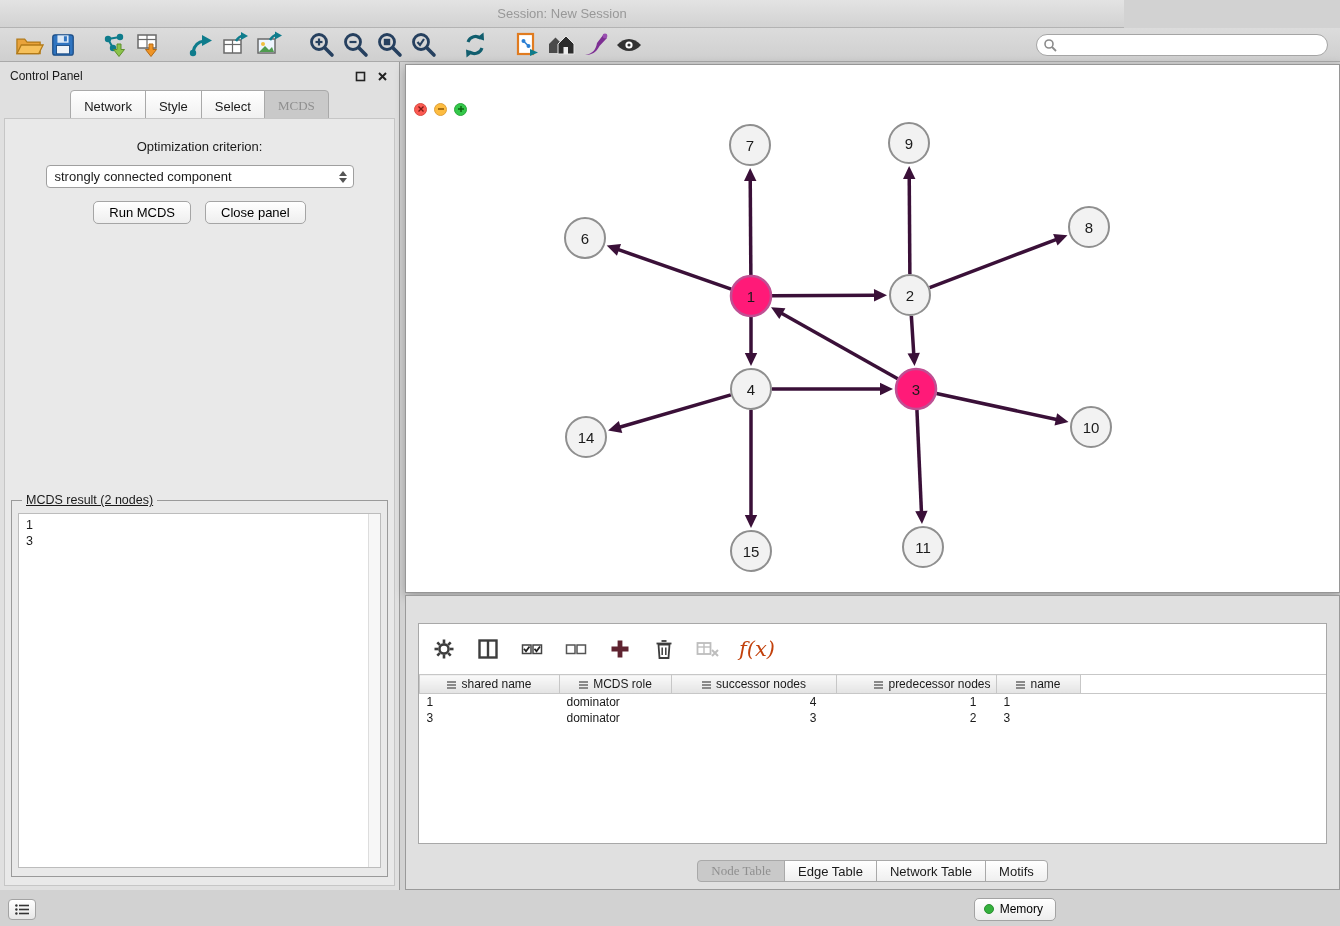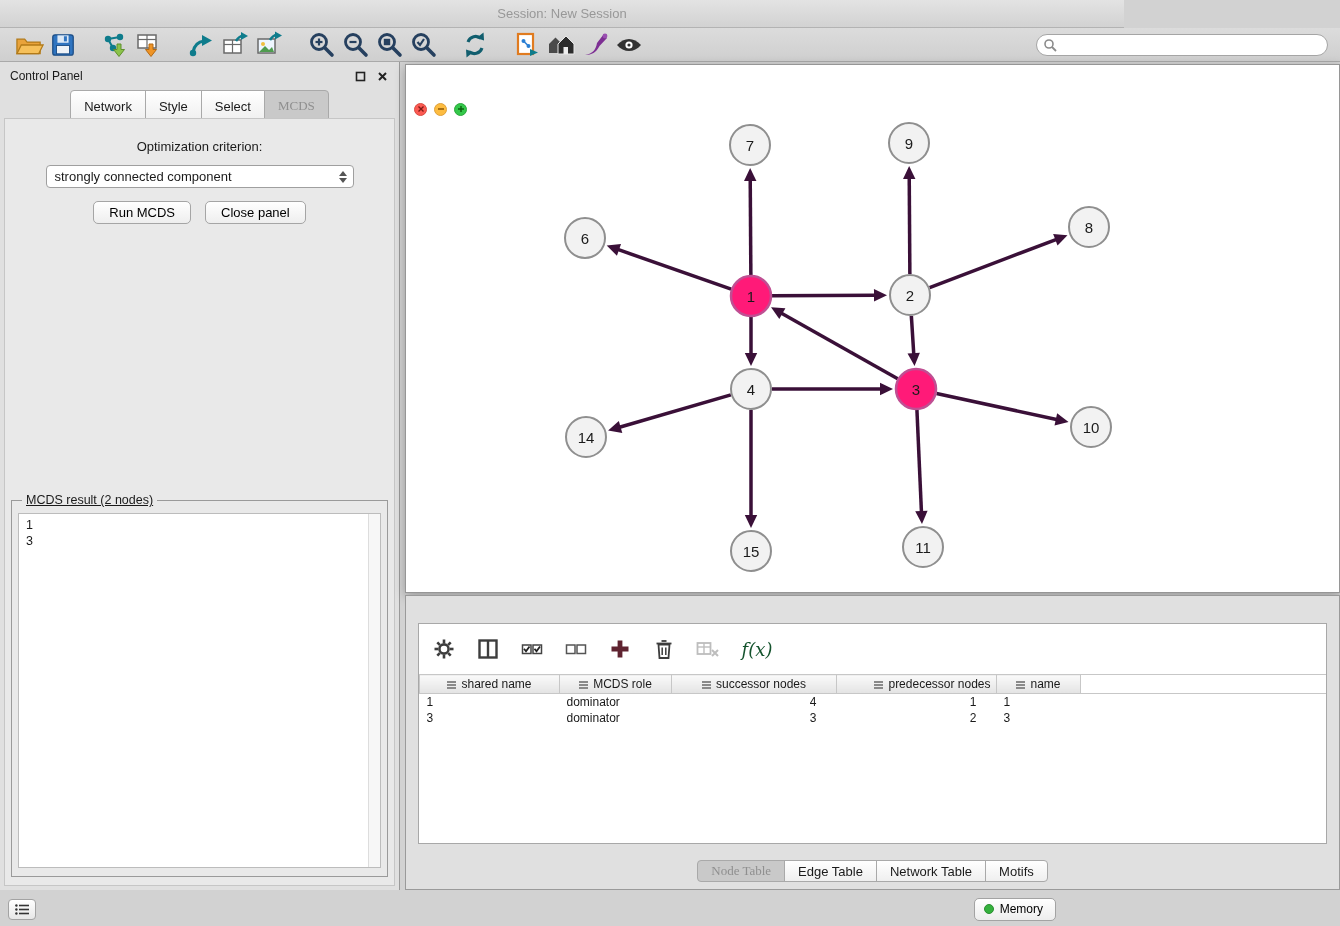--- a/index.html
+++ b/index.html
@@ -125,21 +125,21 @@
   .table-panel {
     position:absolute; left:405px; top:595px; width:935px; height:295px;
     background:#e0e0e0; border:1px solid #9a9a9a;
   }
   .table-card {
     position:absolute; left:12px; right:12px; top:27px; bottom:45px;
     background:#fff; border:1px solid #a8a8a8; overflow:hidden;
   }
   .table-toolbar { height:50px; display:flex; align-items:center; padding-left:10px; gap:14px; }
   .tt-btn { width:30px; height:28px; border:none; background:transparent; display:flex; align-items:center; justify-content:center; cursor:default; }
-  .fx-text { font-family:"DejaVu Serif", serif; font-style:italic; font-size:18px; color:#14532d; }
+  .fx-text { font-family:"DejaVu Serif", serif; font-style:italic; font-size:21px; color:#c2410c; }
   .node-table { width:100%; border-collapse:collapse; table-layout:fixed; }
   .node-table th {
     height:19px; font-size:12px; font-weight:normal;
     background:linear-gradient(#fafafa,#e3e3e3);
     border:1px solid #c7c7c7; padding:0 4px; cursor:default;
   }
   .node-table th.filler { background:#fff; border:none; border-top:1px solid #c7c7c7; border-bottom:1px solid #c7c7c7; }
   .th-inner { display:flex; align-items:center; justify-content:center; gap:5px; }
   .sort-ico { position:relative; width:9px; height:2px; background:#8a8a8a; display:inline-block; margin-top:-4px; }
   .sort-ico::before { content:""; position:absolute; top:3px; left:0; width:9px; height:2px; background:#8a8a8a; }

